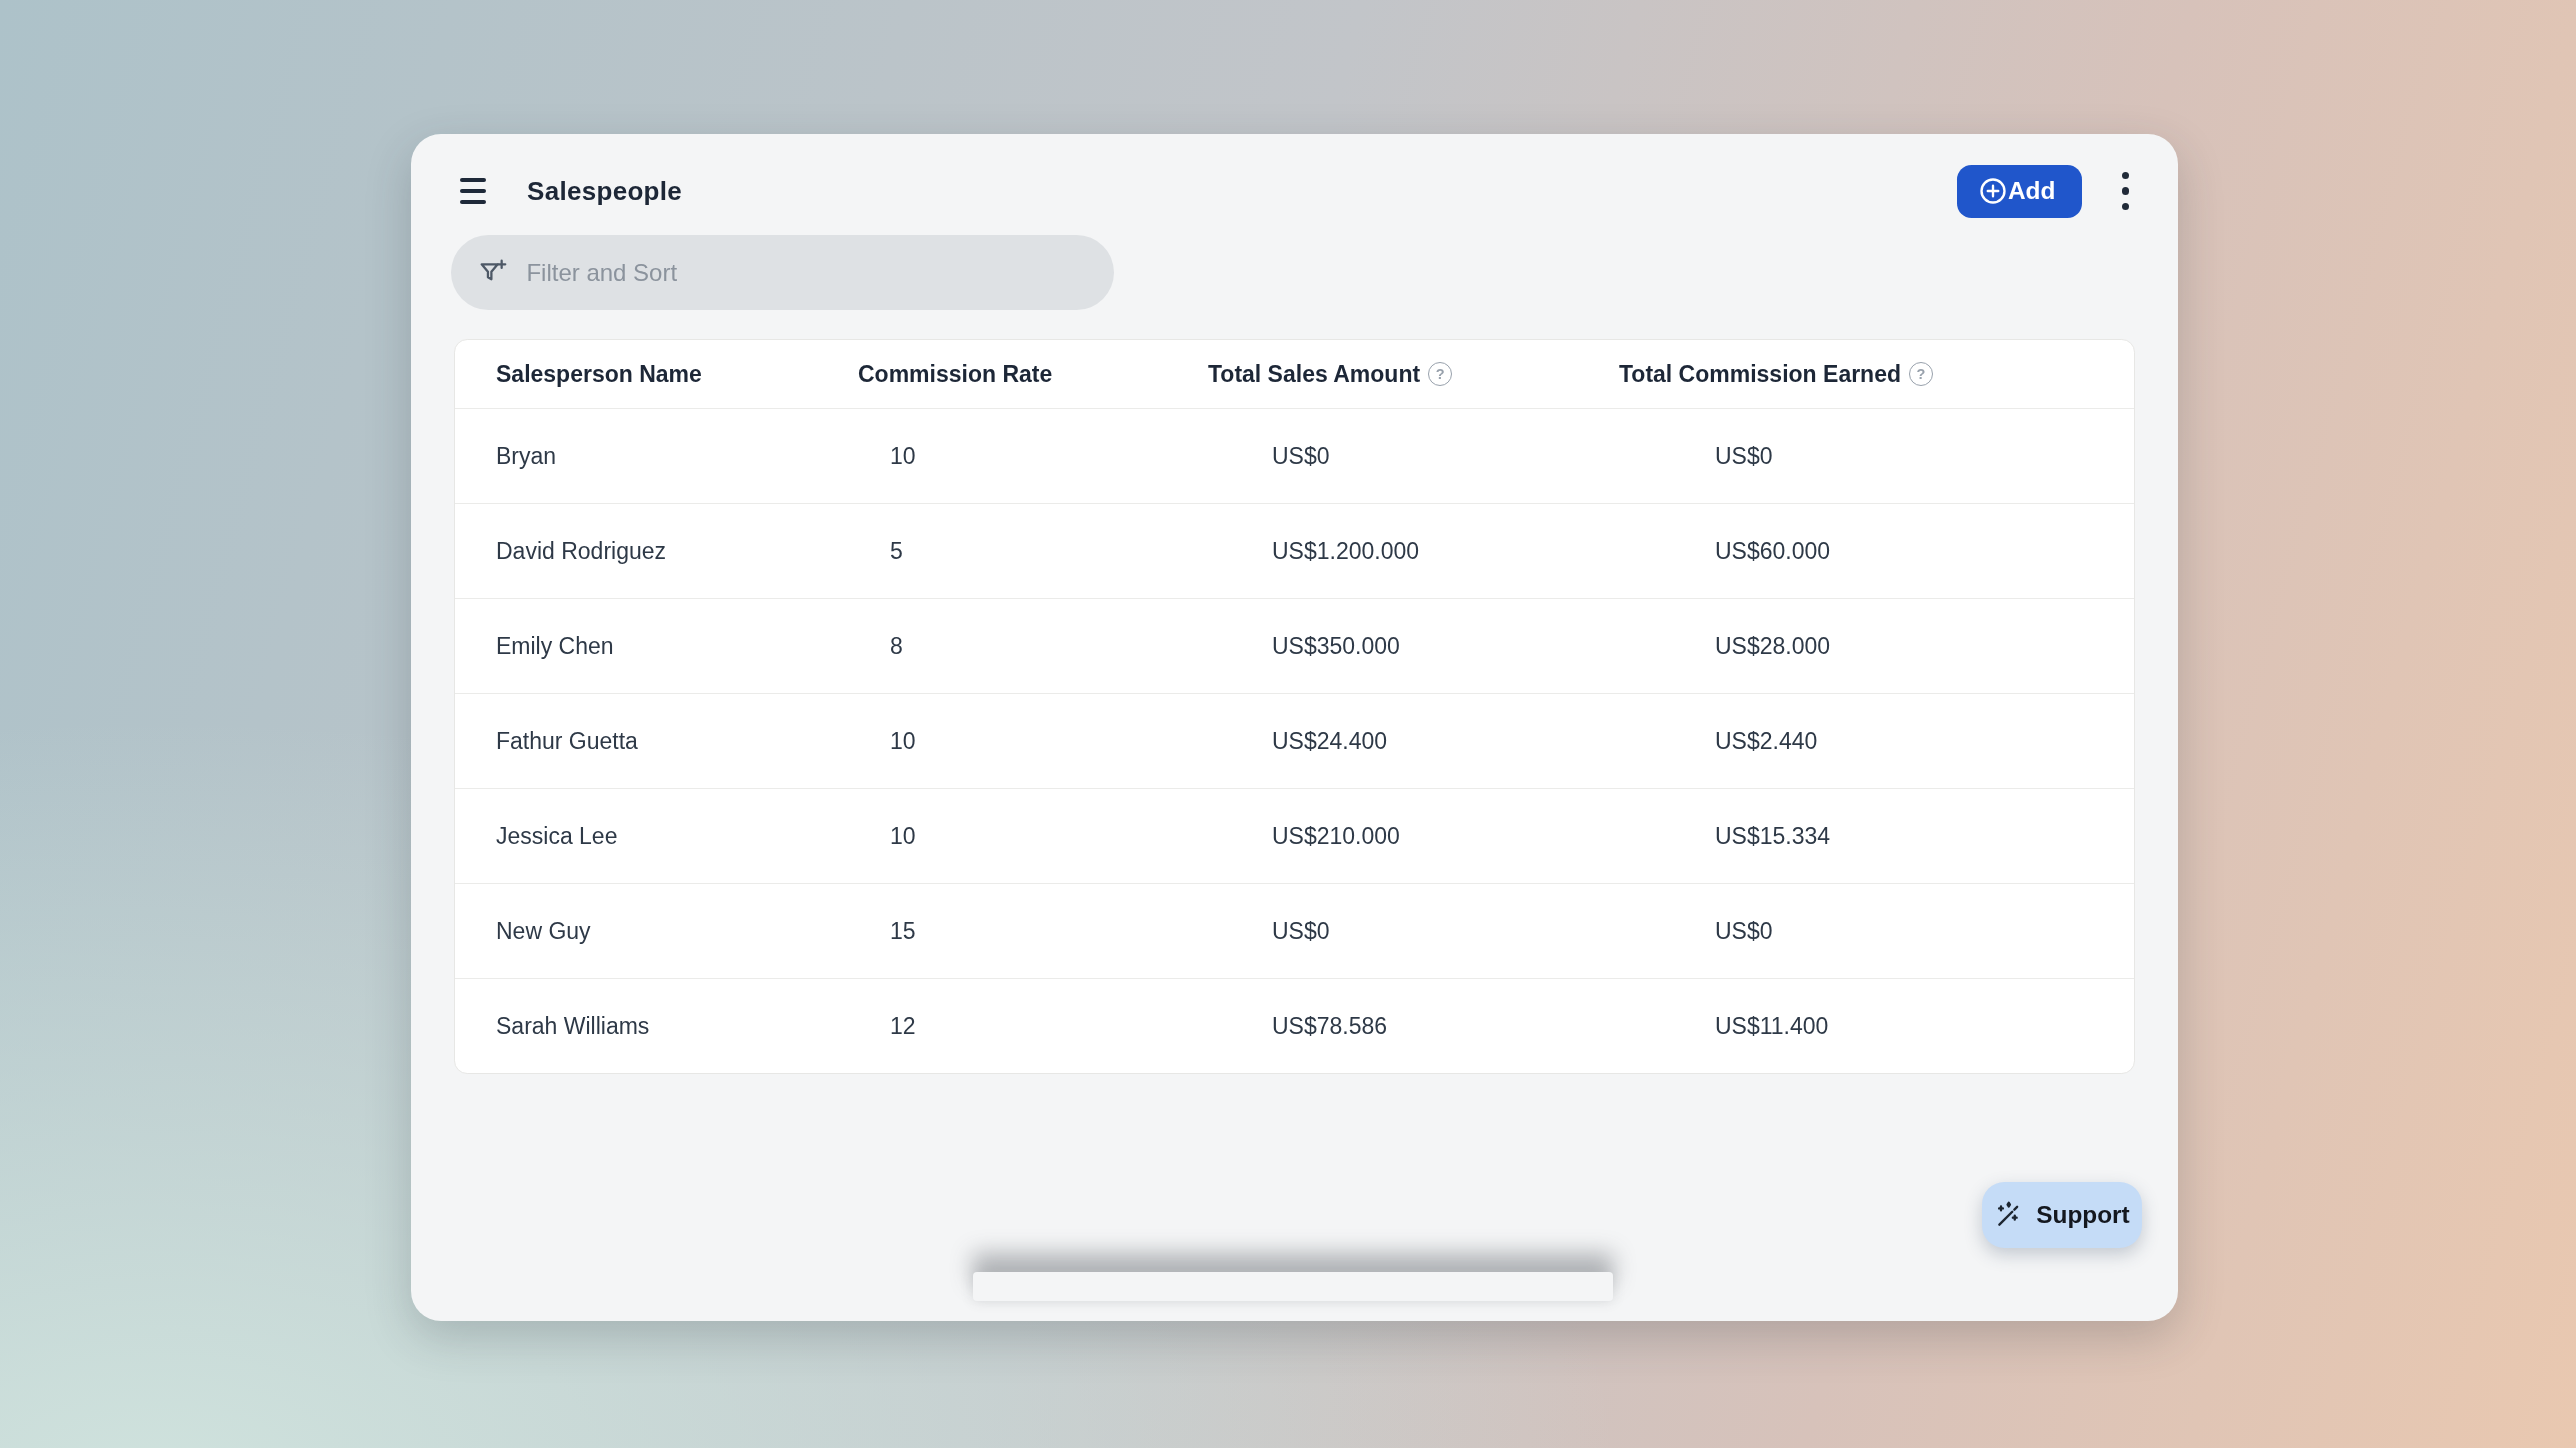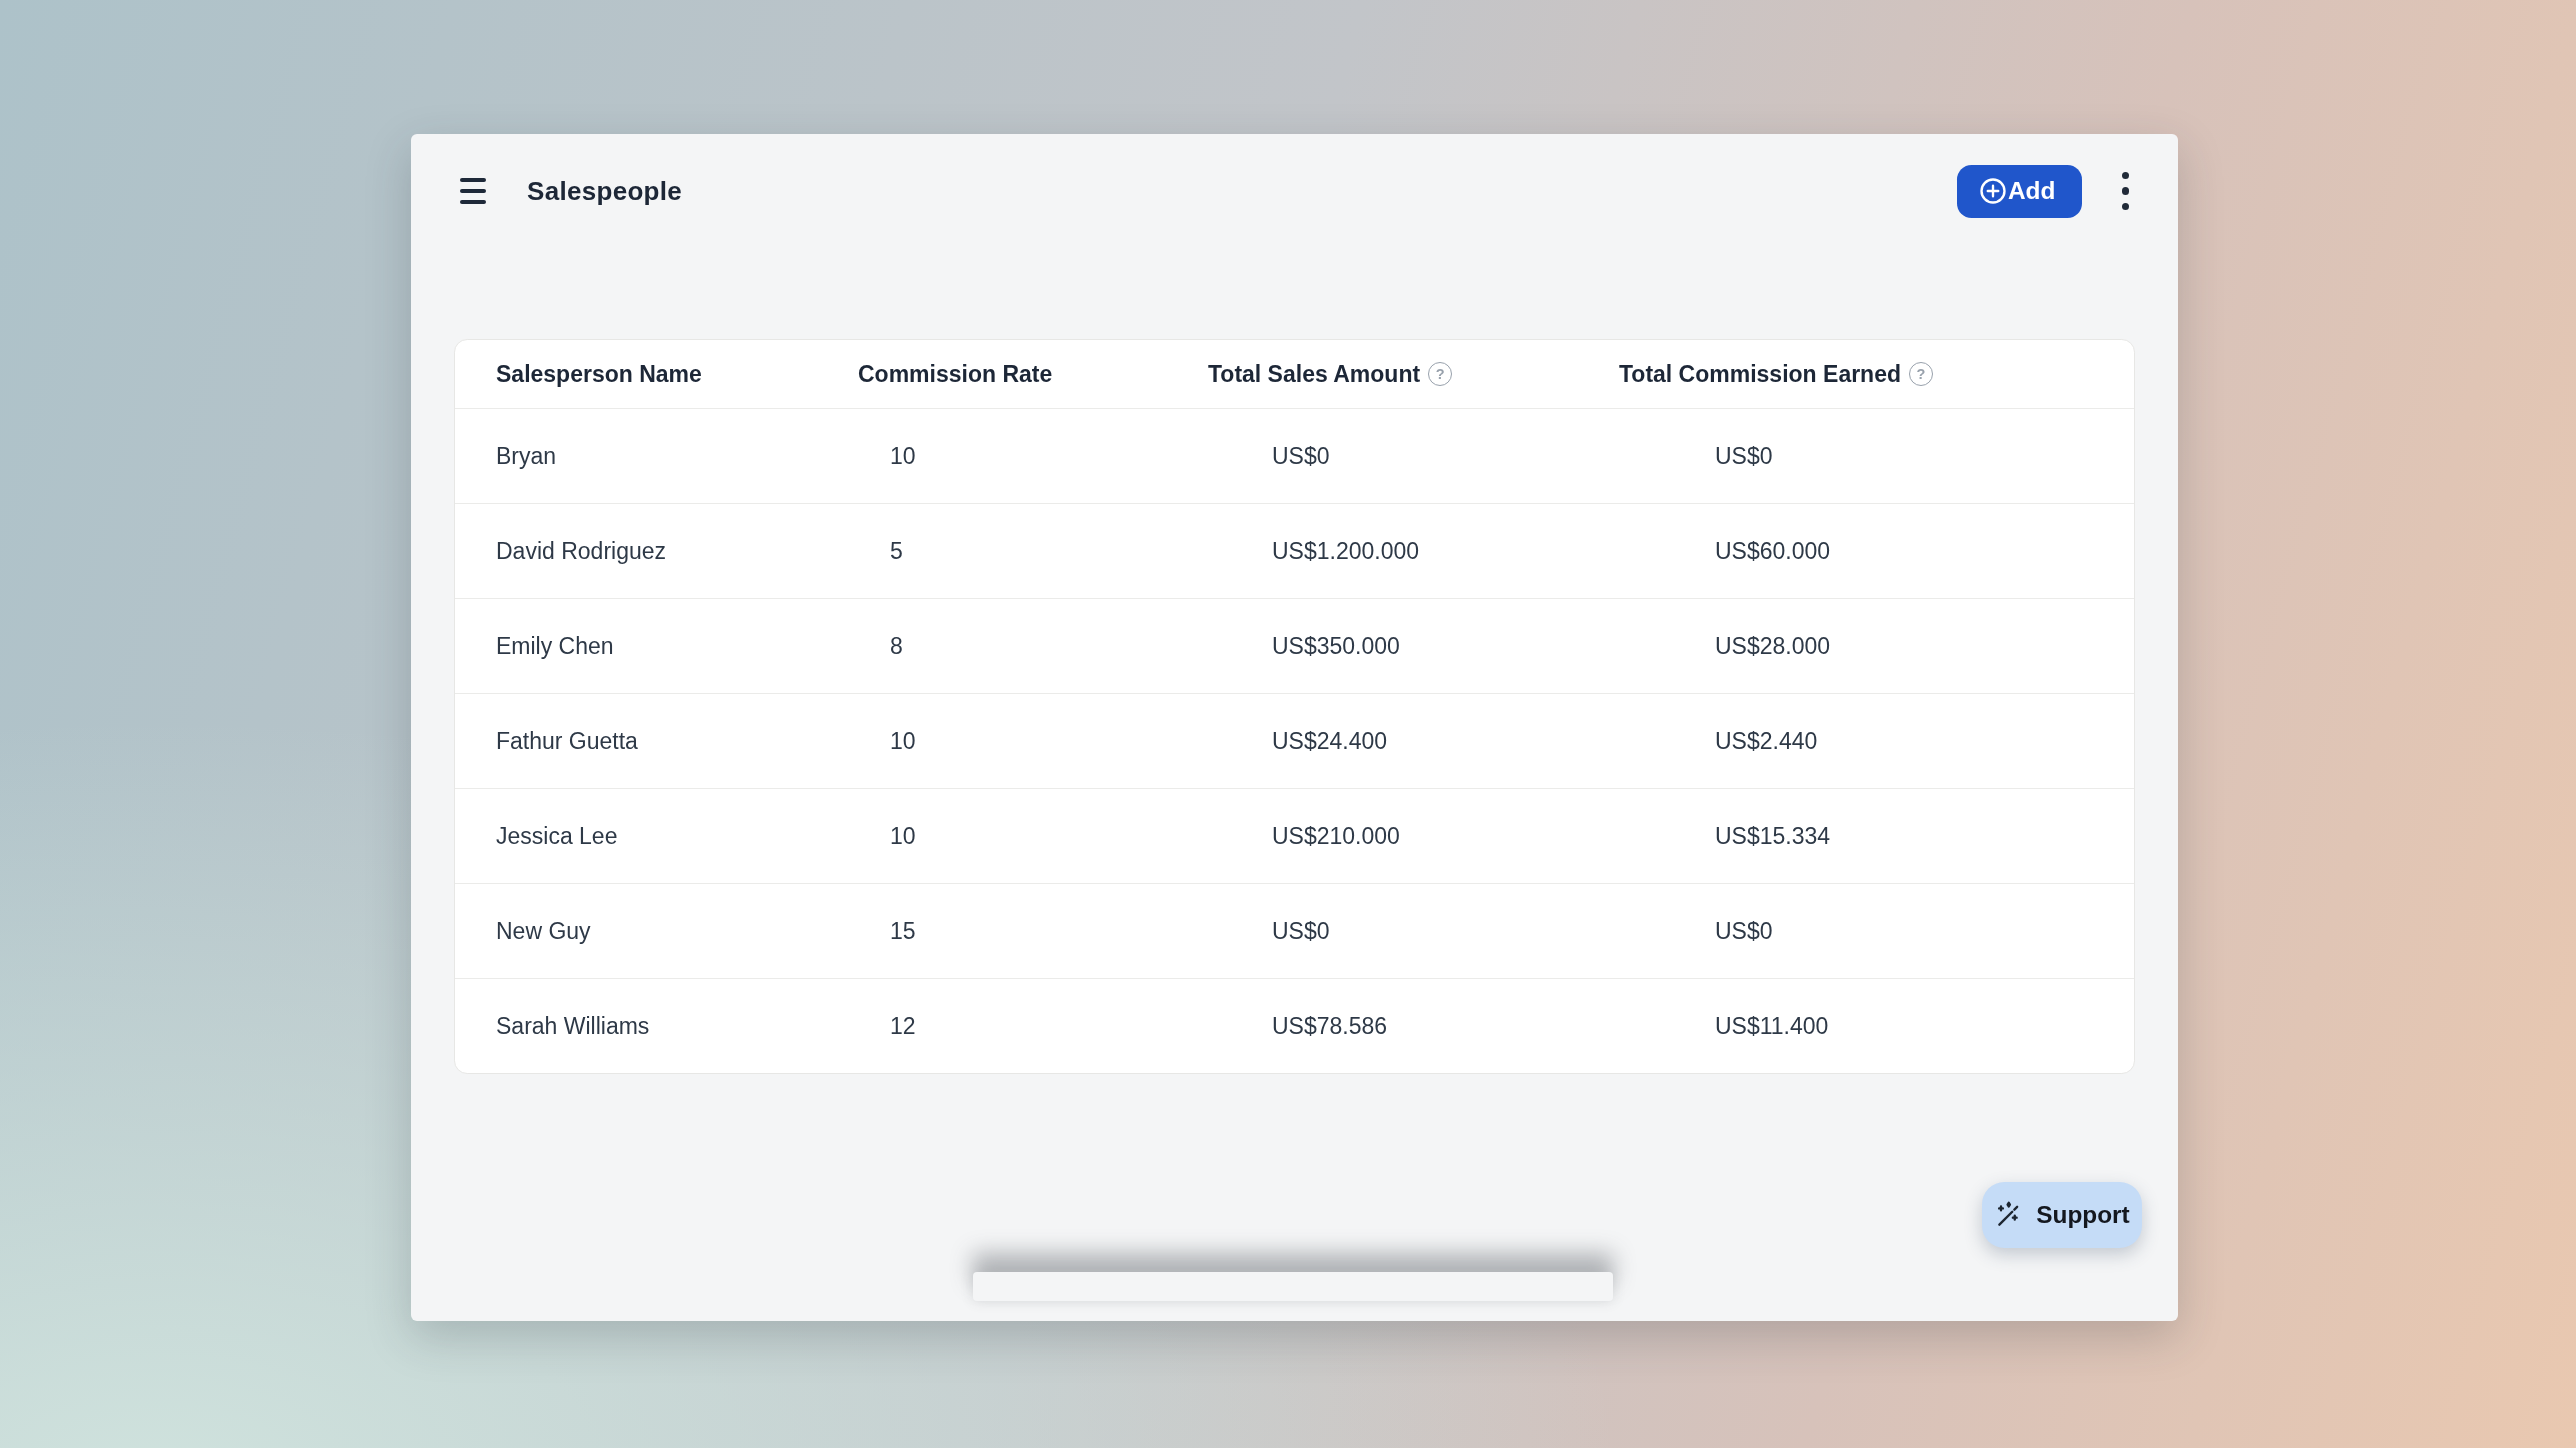--- a/index.html
+++ b/index.html
@@ -6,21 +6,21 @@
   html,body { width:2576px; height:1448px; overflow:hidden; }
   body {
     font-family:"Liberation Sans","DejaVu Sans",sans-serif;
     background:
       radial-gradient(60% 55% at 6% 102%, #cfe2dd 0%, rgba(207,226,221,0) 95%),
       linear-gradient(105deg, #adc2c9 0%, #c2c5c9 46%, #d7c2ba 74%, #e9c8b0 100%);
   }
 
   .card {
     position:absolute; left:411px; top:134px; width:1767px; height:1187px;
-    background:#f4f5f6; border-radius:6px;
+    background:#f4f5f6; border-radius:30px;
     box-shadow:0 16px 46px rgba(40,50,60,0.22);
   }
 
   
   .topbar {
     position:absolute; left:0; top:0; width:100%; height:114px;
     display:flex; align-items:center; padding:0 37px 0 49px;
   }
   .hamburger-btn { width:42px; height:42px; display:flex; flex-direction:column;
     justify-content:center; gap:6.6px; background:none; border:none; cursor:pointer; }
@@ -111,20 +111,27 @@
       </svg>
       <span>Add</span>
     </button>
     <button class="kebab-btn">
       <span class="dot"></span>
       <span class="dot"></span>
       <span class="dot"></span>
     </button>
   </div>
 
+  <div class="filter-pill">
+    <svg width="32" height="32" viewBox="0 0 24 24" fill="none" stroke="#4d5866" stroke-width="1.7" stroke-linejoin="round" stroke-linecap="round">
+      <path d="M3.5 5.5h12l-4.7 5.6v5.6l-2.6-1.5v-4.1L3.5 5.5z"></path>
+      <path d="M18.5 2.8v5.4 M15.8 5.5h5.4"></path>
+    </svg>
+    <input type="text" value="" placeholder="Filter and Sort" style="">
+  </div>
 
   <div class="table">
     <div class="trow head">
       <div class="cell first">
         <span>Salesperson Name</span>
       </div>
       <div class="cell">
         <span>Commission Rate</span>
       </div>
       <div class="cell">

